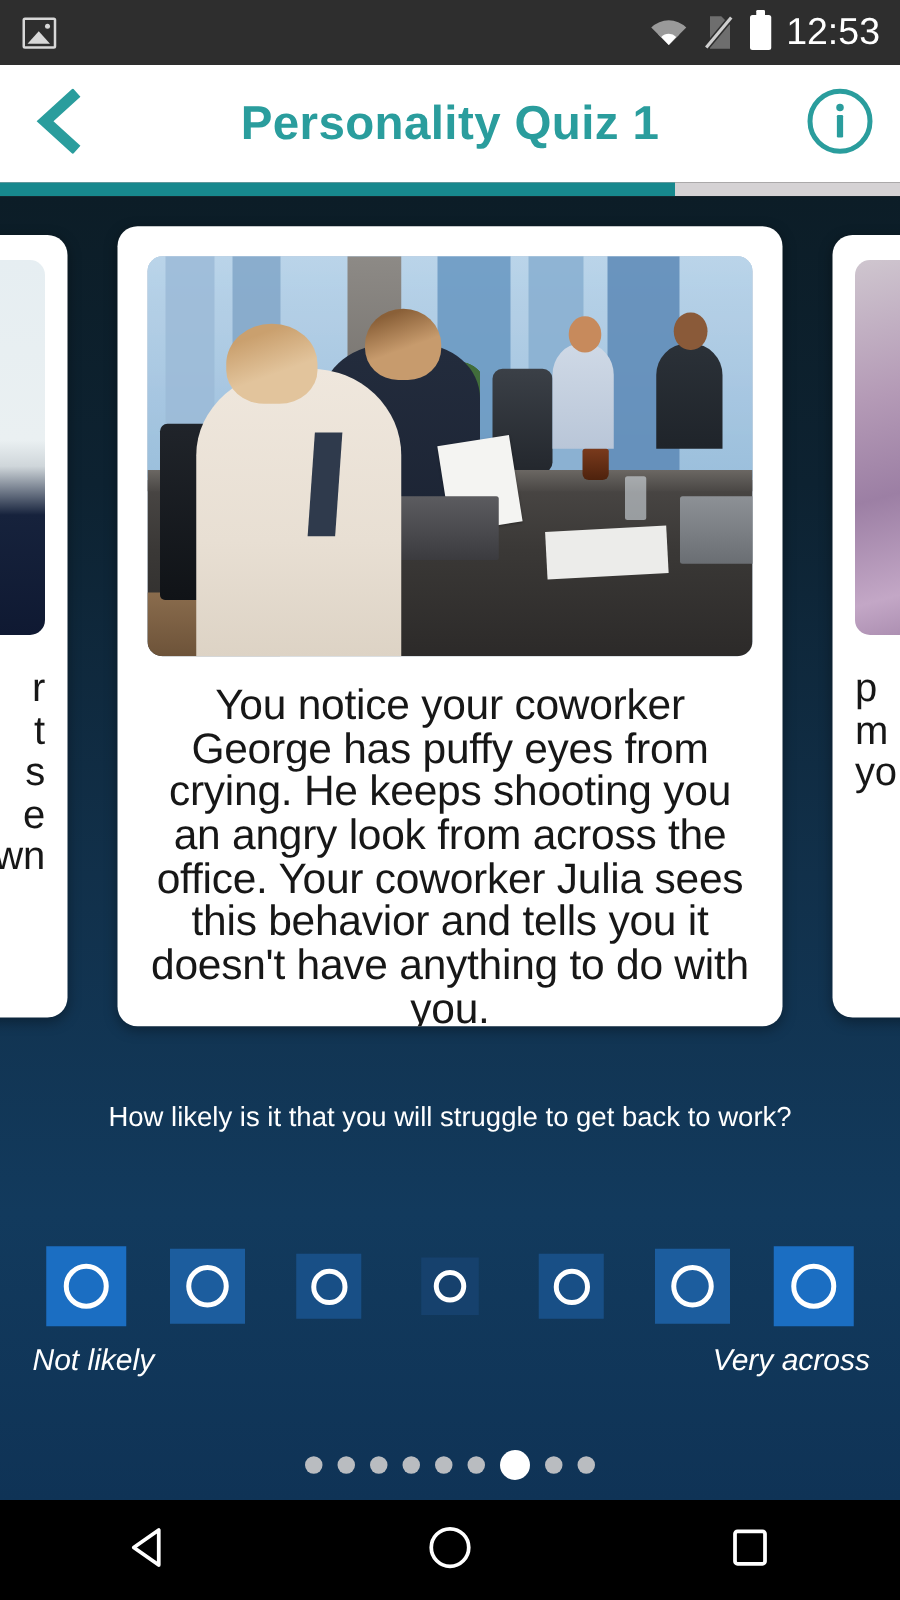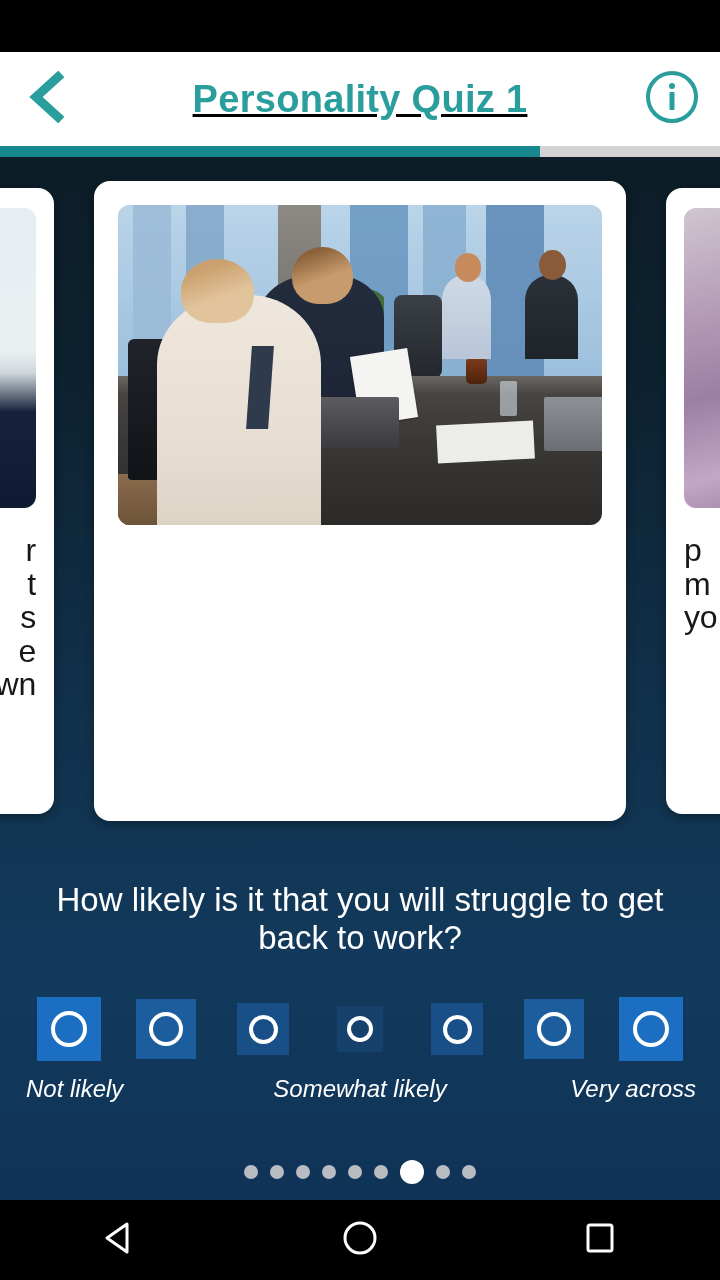--- a/index.html
+++ b/index.html
@@ -39,21 +39,21 @@
   }
   .battery::before{
     content:""; position:absolute; top:-4px; left:5px;
     width:7px; height:4px; background:#fff; border-radius:1px 1px 0 0;
   }
   .clock{ color:#fff; font-size:30px; font-weight:400; letter-spacing:0px; }
 
   
   .header{
     position:absolute; top:52px; left:0; width:720px; height:94px;
-    background:#ffffff; display:flex; align-items:center;text-decoration:underline;
+    background:#ffffff; display:flex; align-items:center;
   }
   .back-btn{
     width:96px; height:94px; display:flex; align-items:center; justify-content:center;
   }
   .hdr-title{
     flex:1; text-align:center; color:#2a9d9d;
     font-size:38px; font-weight:bold; letter-spacing:0.3px;
   }
   .info-btn{
     width:96px; height:94px; display:flex; align-items:center; justify-content:center;
@@ -209,21 +209,21 @@
     background:linear-gradient(180deg,#e6eef2 0%, #eaf0f2 48%, #cfd6da 55%, #16223c 68%, #0f1932 100%);
   }
   
   .photo-right{
     background:linear-gradient(165deg,#cfc6cf 0%, #b49ab6 32%, #9c7fa4 55%, #c3a7c6 78%, #8e6f96 100%);
   }
 
   
   .question{
     position:absolute; top:724px; left:0; width:720px;
-    text-align:center; color:#ffffff; font-size:33px; line-height:1.15;
+    text-align:center; color:#ffffff; font-size:22px; line-height:1.15;
     padding:0 22px;
   }
 
   
   .scale{
     position:absolute; top:838px; left:0; width:720px; height:68px;
   }
   .sq{
     position:absolute; display:flex; align-items:center; justify-content:center;
   }
@@ -252,20 +252,43 @@
     position:absolute; top:1200px; left:0; width:720px; height:80px;
     background:#000; display:flex; align-items:center; justify-content:space-around;
   }
   .nav-ico{ width:90px; height:80px; display:flex; align-items:center; justify-content:center; }
 </style>
 </head>
 <body>
 
 <div id="app">
 
+  <div class="statusbar">
+    <div class="sb-left">
+      <div class="img-badge"></div>
+    </div>
+    <div class="sb-right">
+      <span class="wifi">
+        <svg width="30" height="22" viewBox="0 0 30 22">
+          <path d="M15 21 L1 7 A20 20 0 0 1 29 7 Z" fill="#9a9a9a"></path>
+          <path d="M15 21 L6.5 12.5 A12 12 0 0 1 23.5 12.5 Z" fill="#9a9a9a"></path>
+          <path d="M15 21 L9 14.5 A8.5 8.5 0 0 1 21 14.5 Z" fill="#ffffff"></path>
+        </svg>
+      </span>
+      <span class="nosim">
+        <svg width="26" height="30" viewBox="0 0 26 30">
+          <path d="M6 2 h9 l7 7 v19 h-16 z" fill="#6e6e6e"></path>
+          <line x1="3" y1="27" x2="23" y2="3" stroke="#2e2e2e" stroke-width="5"></line>
+          <line x1="3" y1="27" x2="23" y2="3" stroke="#cfcfcf" stroke-width="2.5"></line>
+        </svg>
+      </span>
+      <span class="battery"></span>
+      <span class="clock">12:53</span>
+    </div>
+  </div>
 
   <div class="header">
     <div class="back-btn">
       <span>
         <svg width="44" height="52" viewBox="0 0 44 52">
           <polyline points="32,6 10,26 32,46" fill="none" stroke="#2a9d9d" stroke-width="9" stroke-linecap="square" stroke-linejoin="miter"></polyline>
         </svg>
       </span>
     </div>
     <div class="hdr-title">Personality Quiz 1</div>
@@ -318,20 +341,21 @@
             <div class="chair"></div>
             <div class="p-man2"></div>
               <div class="p-man2-head"></div>
             <div class="paper"></div>
             <div class="laptop"></div>
             <div class="p-man1"></div>
               <div class="p-man1-head"></div>
               <div class="p-man1-tie"></div>
           </div>
         </div>
+        <div class="card-text">You notice your coworker George has puffy eyes from crying. He keeps shooting you an angry look from across the office. Your coworker Julia sees this behavior and tells you it doesn't have anything to do with you.</div>
       </div>
 
       <div class="card card-right">
         <div class="photo photo-sm photo-right"></div>
         <div class="card-text card-text-sm" style="white-space:pre-line;text-align:left;">p
 m
 yo</div>
       </div>
     </div>
 
@@ -356,21 +380,20 @@
         <div class="sq" style="width: 60px; height: 60px; left: 524px; top: 4px; background: rgb(28, 93, 158);">
           <span class="ring" style="width: 34px; height: 34px;"></span>
         </div>
         <div class="sq" style="width: 64px; height: 64px; left: 619px; top: 2px; background: rgb(27, 110, 194);">
           <span class="ring" style="width: 36px; height: 36px;"></span>
         </div>
       </div>
 
     <div class="scale-labels">
       <span class="lbl lbl-left">Not likely</span>
-      <span class="lbl lbl-mid">Somewhat likely</span>
       <span class="lbl lbl-right">Very across</span>
     </div>
 
     <div class="dots" id="dots">
         <span class="dot"></span>
         <span class="dot"></span>
         <span class="dot"></span>
         <span class="dot"></span>
         <span class="dot"></span>
         <span class="dot"></span>

